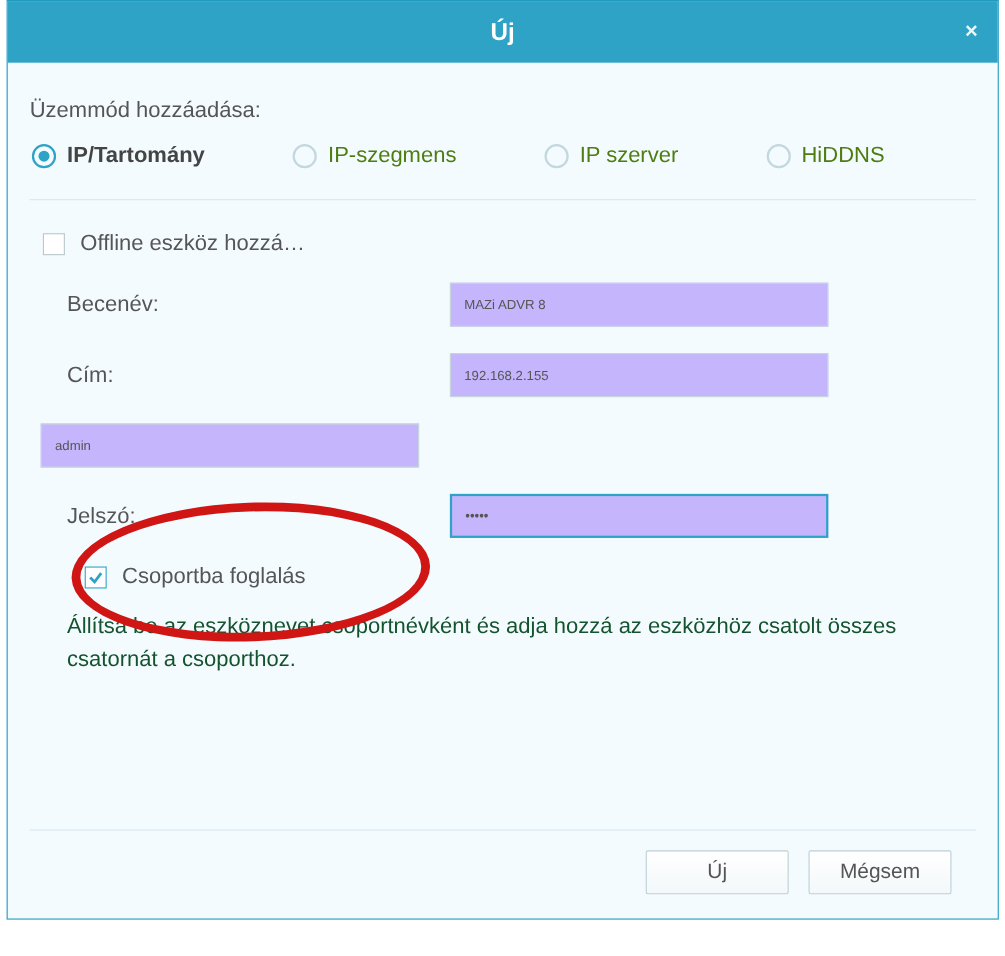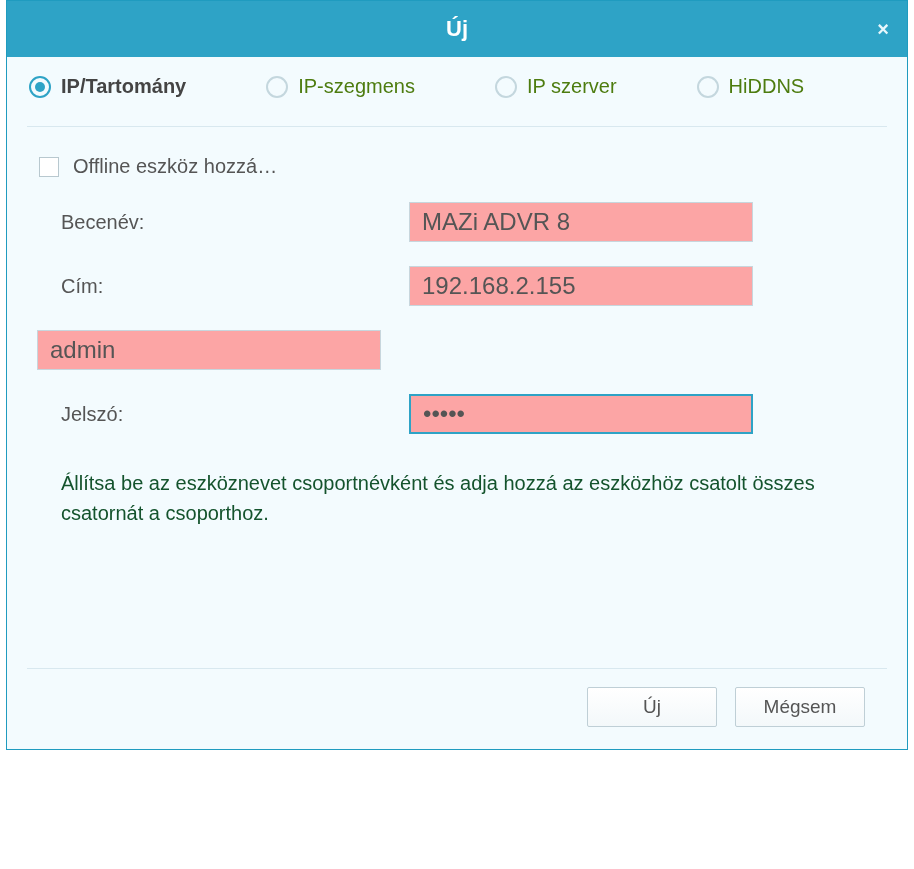--- a/index.html
+++ b/index.html
@@ -121,23 +121,23 @@
   }
   .field-label {
     width: 300px;
     padding-left: 24px;
     color: #555;
   }
   .field-input {
     width: 344px;
     height: 40px;
     border: 1px solid #c7d6dd;
-    background: #fca5a5;
+    background: #c4b5fd;
     padding: 0 12px;
-    font-size: 24px;
+    font-size: 12px;
     color: #555;
     box-sizing: border-box;
   }
   .field-input.focus {
     border: 2px solid #2ea3c6;
   }
 
   .group-row {
     position: relative;
     margin: 18px 0 8px 0;
@@ -192,20 +192,21 @@
 </head>
 <body>
 
 <div class="dialog">
   <div class="titlebar">
     <span>Új</span>
     <span class="close">×</span>
   </div>
 
   <div class="body">
+    <div class="mode-label">Üzemmód hozzáadása:</div>
 
     <div class="radio-row">
       <div class="radio-item selected">
         <span class="radio-outer">
             <span class="radio-dot"></span>
           </span>
         <span class="rlabel">IP/Tartomány</span>
       </div>
       <div class="radio-item disabled">
         <span class="radio-outer disabled"></span>
@@ -243,20 +244,31 @@
 
       <div class="field-row">
         <input class="field-input" type="text" value="admin" style="">
       </div>
 
       <div class="field-row">
         <div class="field-label">Jelszó:</div>
         <input class="field-input focus" type="text" value="•••••" style="">
       </div>
 
+      <div class="group-row">
+        <div class="red-ellipse"></div>
+        <div class="group-cb-line">
+          <span class="checkbox checked">
+            <svg width="14" height="14" viewBox="0 0 14 14">
+                <path d="M2 7 L6 11 L12 3" stroke="#2ea3c6" stroke-width="2.5" fill="none"></path>
+              </svg>
+          </span>
+          <span>Csoportba foglalás</span>
+        </div>
+      </div>
 
       <div class="desc">Állítsa be az eszköznevet csoportnévként és adja hozzá az eszközhöz csatolt összes csatornát a csoporthoz.</div>
     </div>
 
     <div class="footer">
       <button class="btn">Új</button>
       <button class="btn">Mégsem</button>
     </div>
   </div>
 </div>

